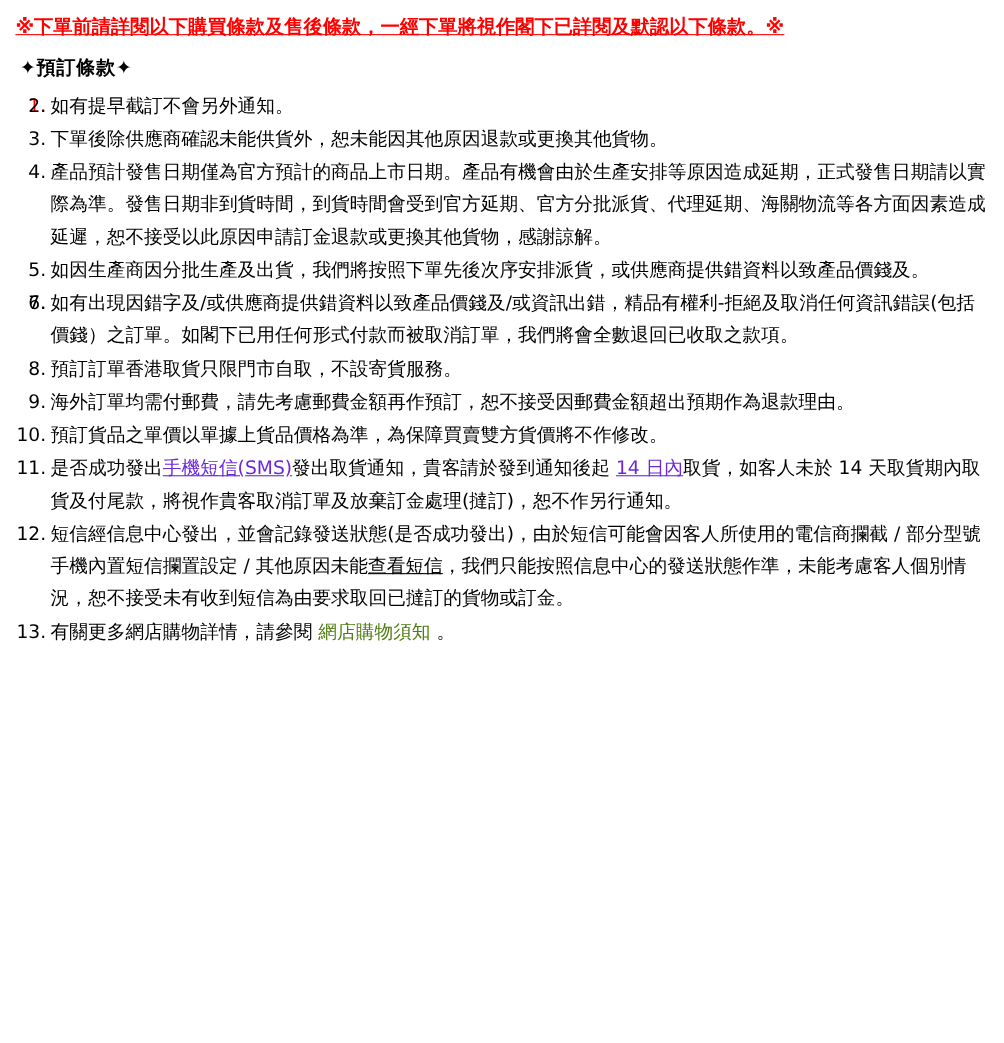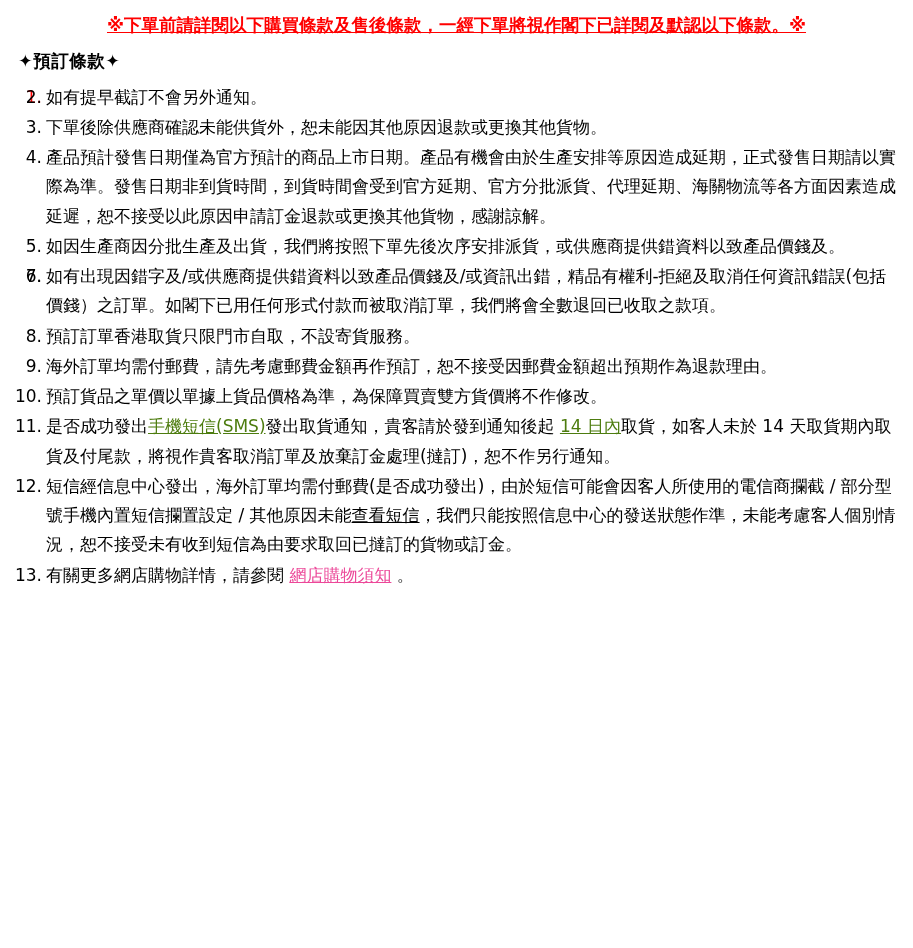--- a/index.html
+++ b/index.html
@@ -20,21 +20,20 @@
   }
   .banner {
     color: #ff0000;
     font-weight: bold;
     font-size: 17.5px;
     text-decoration: underline;
     letter-spacing: 0px;
     line-height: 1.3;
     margin: 4px 0 12px 0;
     white-space: nowrap;
-    text-align: center;
   }
   .section-title {
     font-weight: bold;
     font-size: 17.5px;
     margin: 10px 0 10px 4px;
     letter-spacing: 0.5px;
   }
   ol.terms {
     list-style: none;
     margin: 0;
@@ -55,29 +54,28 @@
     top: 0;
     width: 28px;
     text-align: right;
     font-size: 17px;
     font-family: "DejaVu Sans", "Liberation Sans", sans-serif;
   }
   li.red, li.red .num {
     color: #ff0000;
   }
   .u-red {
-    color: #4d7c0f;
+    color: #6d28d9;
     text-decoration: underline;
   }
   .u-black {
     text-decoration: underline;
   }
   .link {
-    color: #ec4899;
-    text-decoration: underline;
+    color: #4d7c0f;
   }
 </style>
 </head>
 <body>
 
 <div class="page">
 
   <div class="banner">※下單前請詳閱以下購買條款及售後條款，一經下單將視作閣下已詳閱及默認以下條款。※</div>
 
   <div class="section-title">✦預訂條款✦</div>
@@ -87,17 +85,17 @@
       <li><span class="num">2.</span><span>如有提早截訂不會另外通知。</span></li>
       <li><span class="num">3.</span><span>下單後除供應商確認未能供貨外，恕未能因其他原因退款或更換其他貨物。</span></li>
       <li><span class="num">4.</span><span>產品預計發售日期僅為官方預計的商品上市日期。產品有機會由於生產安排等原因造成延期，正式發售日期請以實際為準。發售日期非到貨時間，到貨時間會受到官方延期、官方分批派貨、代理延期、海關物流等各方面因素造成延遲，恕不接受以此原因申請訂金退款或更換其他貨物，感謝諒解。</span></li>
       <li><span class="num">5.</span><span>如因生產商因分批生產及出貨，我們將按照下單先後次序安排派貨，或供應商提供錯資料以致產品價錢及。</span></li>
       <li><span class="num">6.</span></li>
       <li><span class="num">7.</span><span>如有出現因錯字及/或供應商提供錯資料以致產品價錢及/或資訊出錯，精品有權利-拒絕及取消任何資訊錯誤(包括價錢）之訂單。如閣下已用任何形式付款而被取消訂單，我們將會全數退回已收取之款項。</span></li>
       <li><span class="num">8.</span><span>預訂訂單香港取貨只限門市自取，不設寄貨服務。</span></li>
       <li><span class="num">9.</span><span>海外訂單均需付郵費，請先考慮郵費金額再作預訂，恕不接受因郵費金額超出預期作為退款理由。</span></li>
       <li><span class="num">10.</span><span>預訂貨品之單價以單據上貨品價格為準，為保障買賣雙方貨價將不作修改。</span></li>
       <li><span class="num">11.</span><span><span>是否成功發出</span><span class="u-red">手機短信(SMS)</span><span>發出取貨通知，貴客請於發到通知後起 </span><span class="u-red">14 日內</span><span>取貨，如客人未於 14 天取貨期內取貨及付尾款，將視作貴客取消訂單及放棄訂金處理(撻訂)，恕不作另行通知。</span></span></li>
-      <li><span class="num">12.</span><span><span>短信經信息中心發出，海外訂單均需付郵費(是否成功發出)，由於短信可能會因客人所使用的電信商攔截 / 部分型號手機內置短信攔置設定 / 其他原因未能</span><span class="u-black">查看短信</span><span>，我們只能按照信息中心的發送狀態作準，未能考慮客人個別情況，恕不接受未有收到短信為由要求取回已撻訂的貨物或訂金。</span></span></li>
+      <li><span class="num">12.</span><span><span>短信經信息中心發出，並會記錄發送狀態(是否成功發出)，由於短信可能會因客人所使用的電信商攔截 / 部分型號手機內置短信攔置設定 / 其他原因未能</span><span class="u-black">查看短信</span><span>，我們只能按照信息中心的發送狀態作準，未能考慮客人個別情況，恕不接受未有收到短信為由要求取回已撻訂的貨物或訂金。</span></span></li>
       <li><span class="num">13.</span><span><span>有關更多網店購物詳情，請參閱 </span><span class="link">網店購物須知</span><span> 。</span></span></li>
     </ol>
 
 </div>
 
 </body></html>

